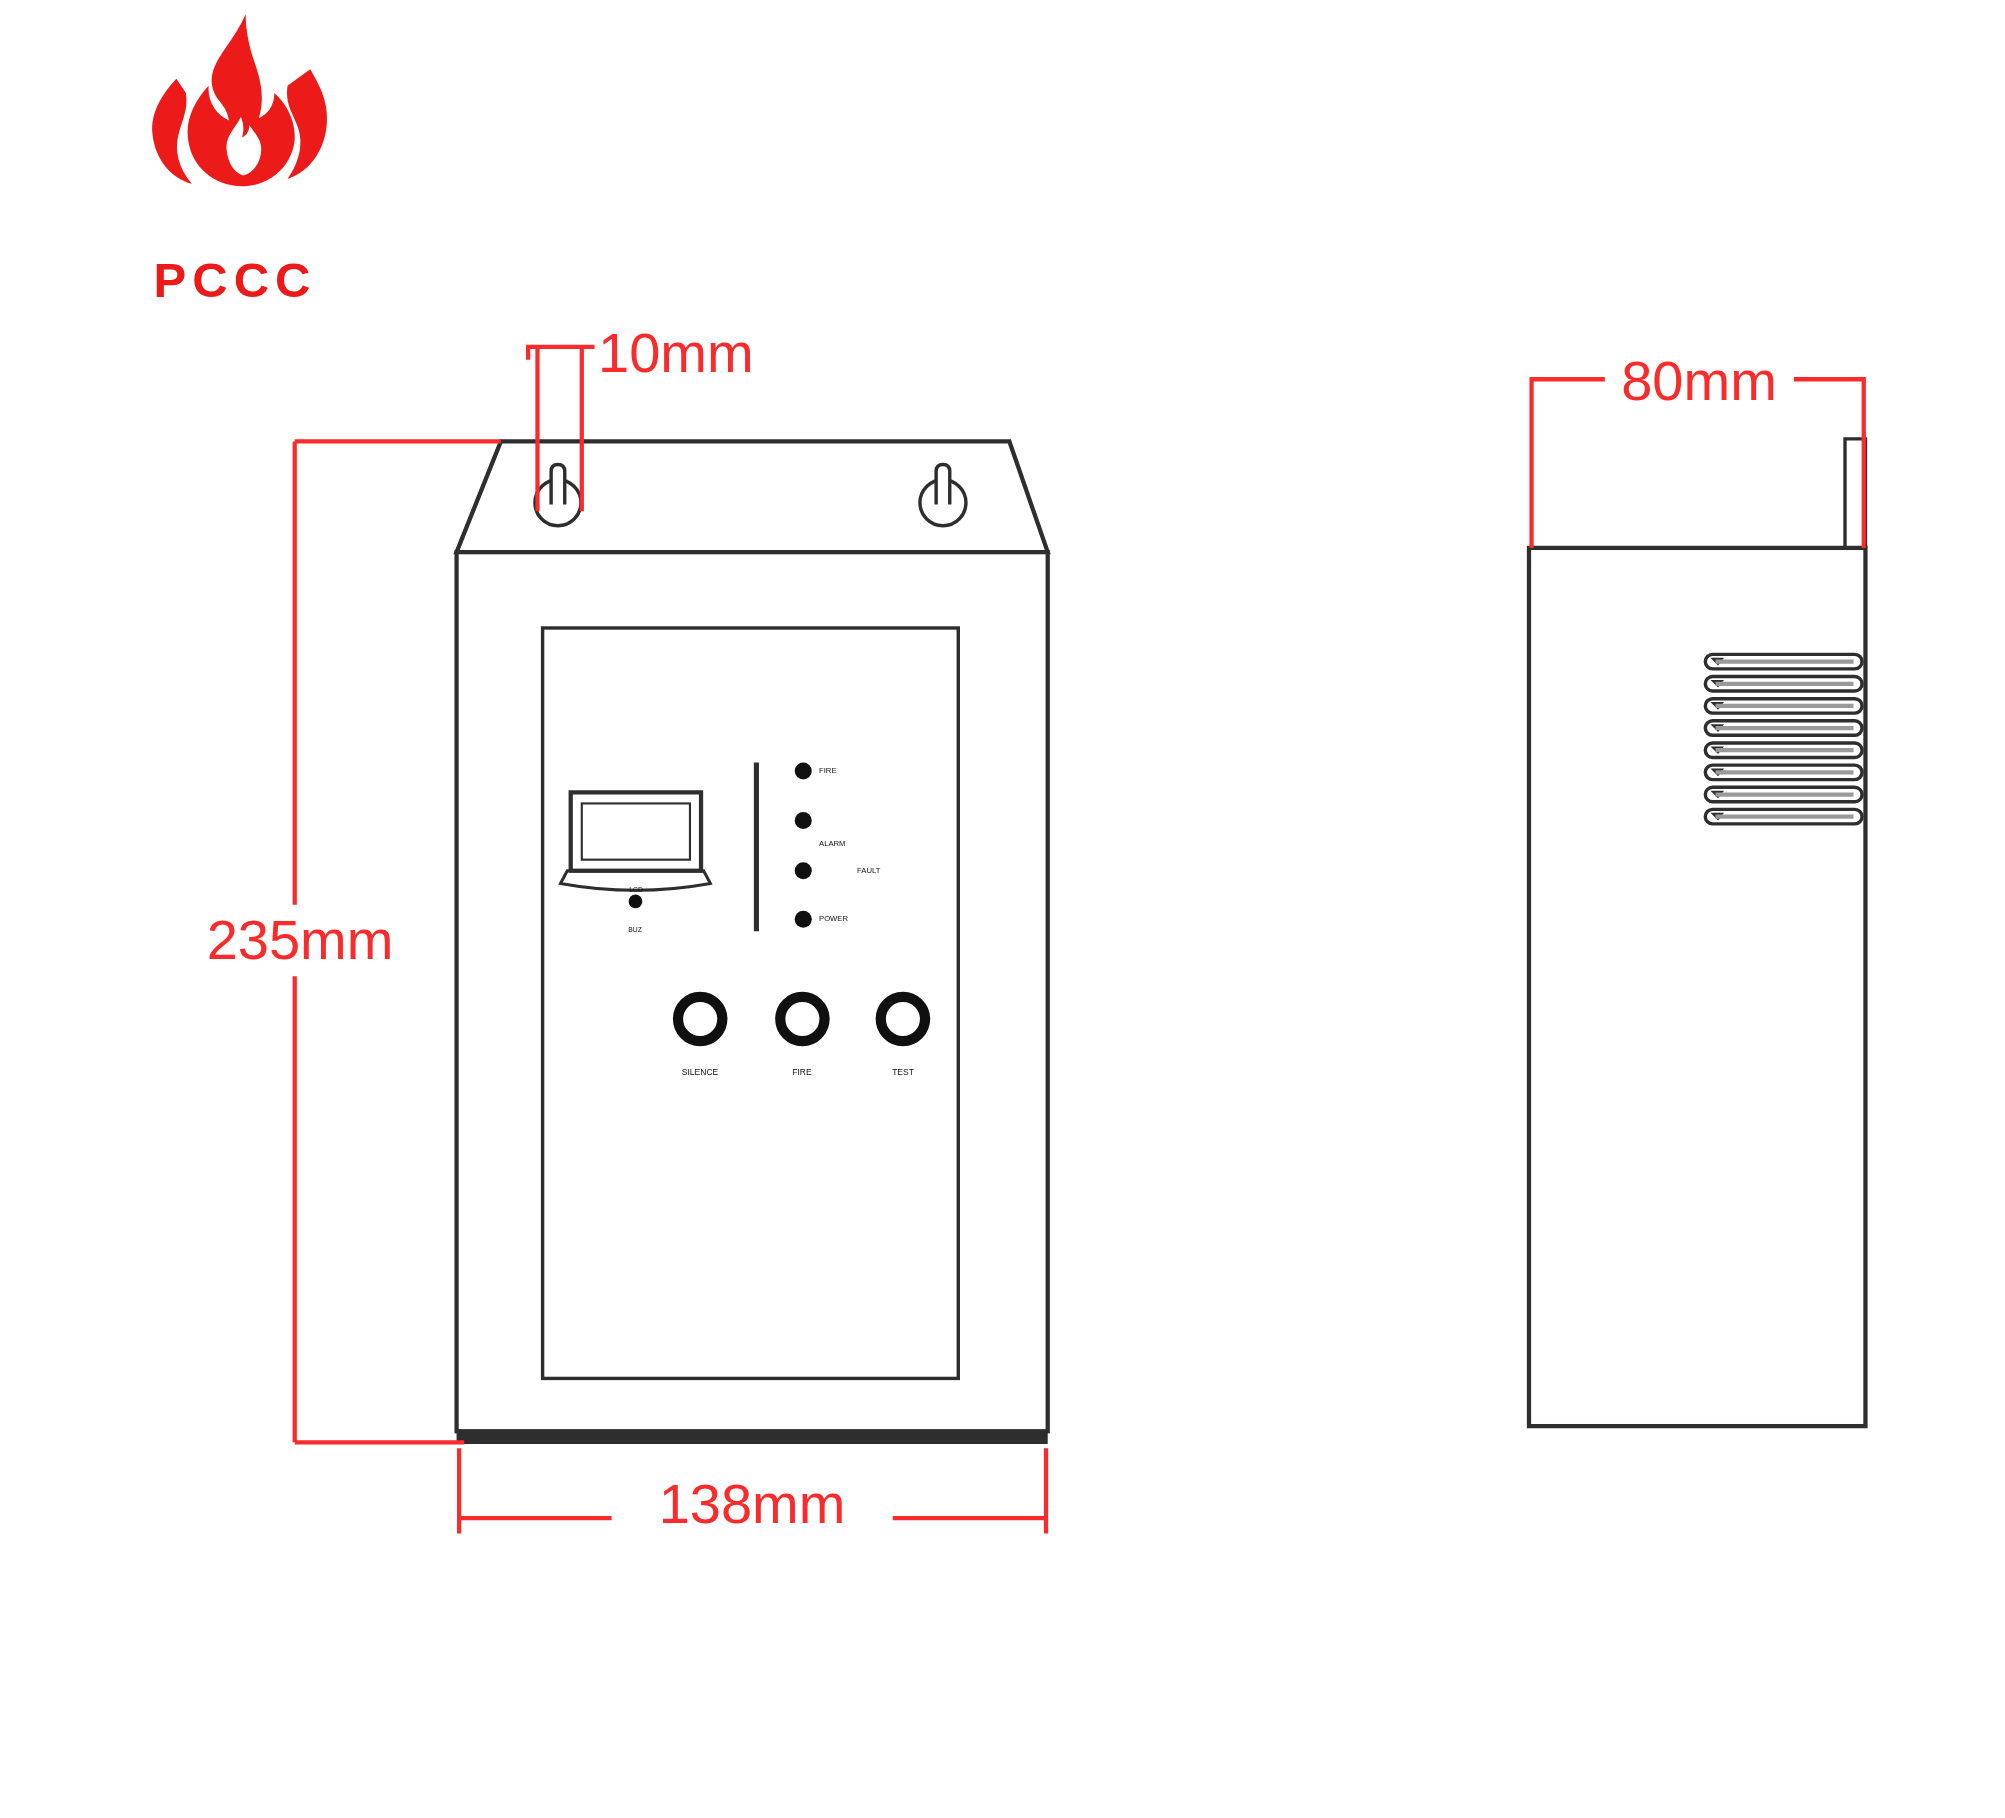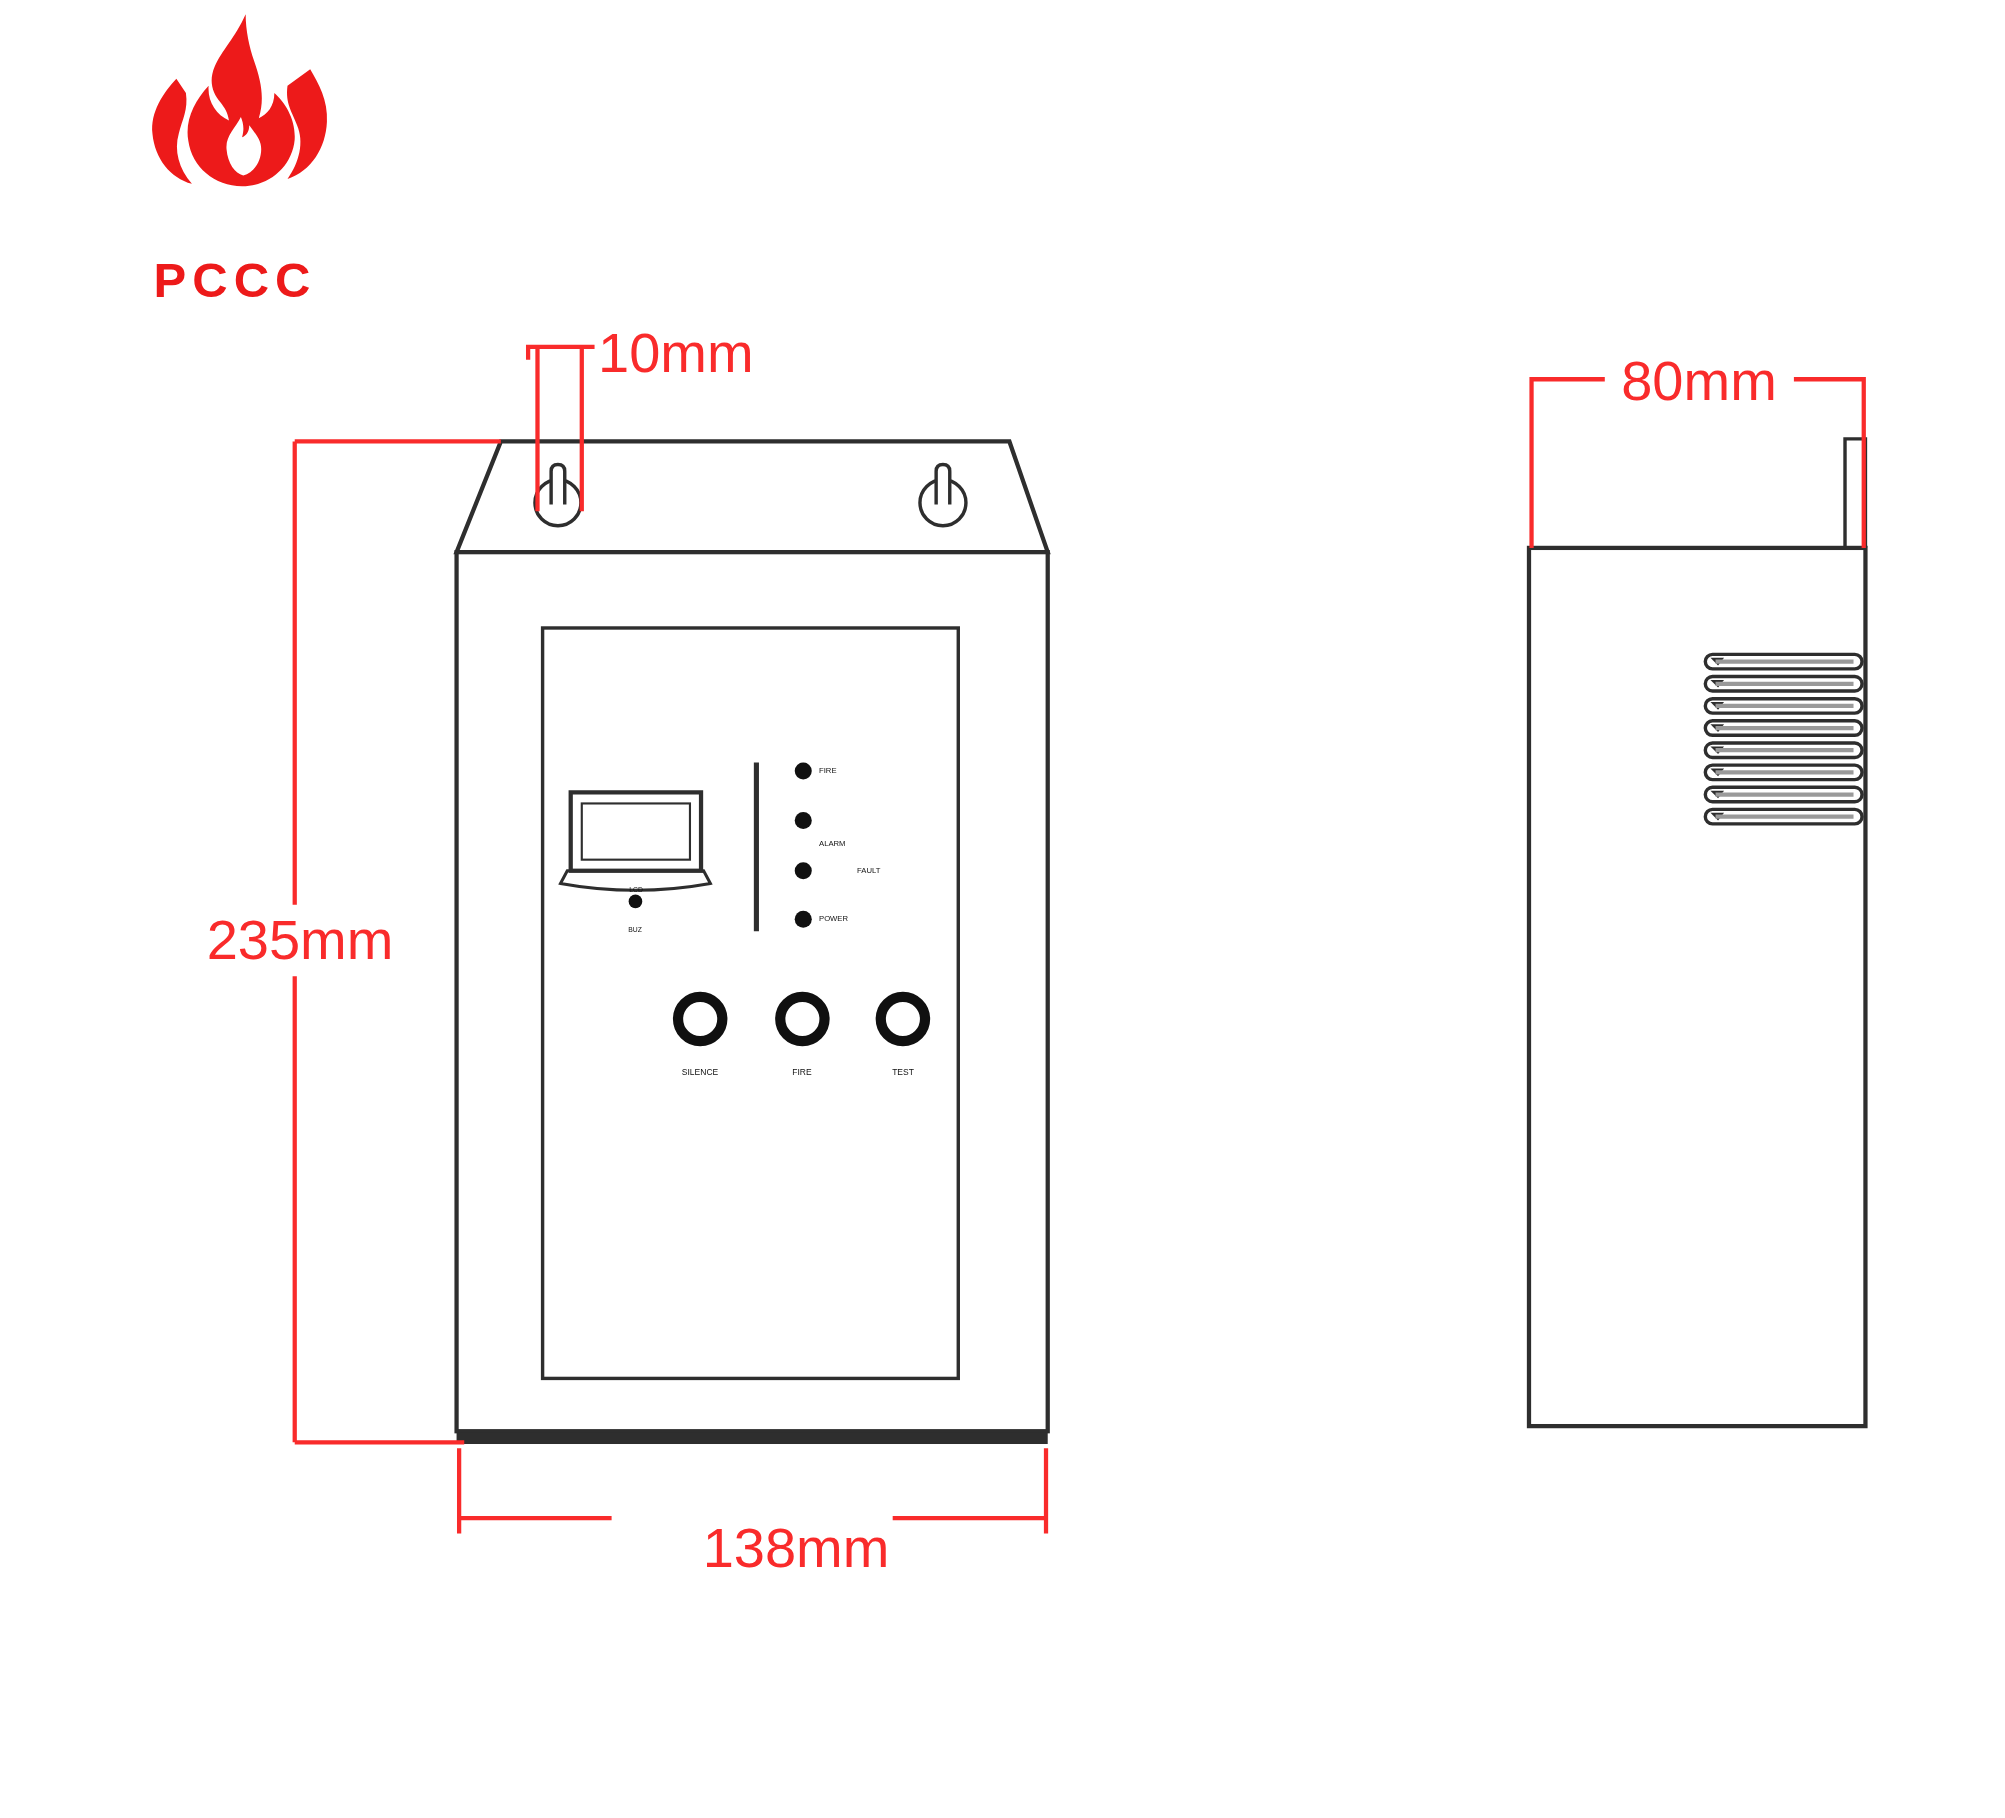--- a/index.html
+++ b/index.html
@@ -142,21 +142,21 @@
       <path d="M346,518 V1062 M346,1146 V1693 M346,518 H588 M346,1693 H545"></path>
 
       <path d="M539,1700 V1800 M1228,1700 V1800 M539,1782 H718 M1048,1782 H1228"></path>
 
       <path d="M1798,643 V445 H1884 M2188,643 V445 H2106"></path>
     </g>
   </svg>
 
   <div class="txt dim" style="left:598px;top:325px;">10mm</div>
   <div class="txt dim center" style="left:300px;top:940px;">235mm</div>
-  <div class="txt dim center" style="left:752px;top:1548px;margin-left:44px;">138mm</div>
+  <div class="txt dim center" style="left:752px;top:1504px;">138mm</div>
   <div class="txt dim center" style="left:1699px;top:381px;">80mm</div>
 
   <div class="txt tiny f8" style="left:636px;top:878px;">LCD</div>
   <div class="txt tiny f8" style="left:635px;top:918px;">BUZ</div>
 
   <div class="txt led-label" style="left:819px;top:771px;">FIRE</div>
   <div class="txt led-label" style="left:819px;top:820px;margin-top:24px;">ALARM</div>
   <div class="txt led-label" style="left:819px;top:871px;margin-left:38px;">FAULT</div>
   <div class="txt led-label" style="left:819px;top:919px;">POWER</div>
 

